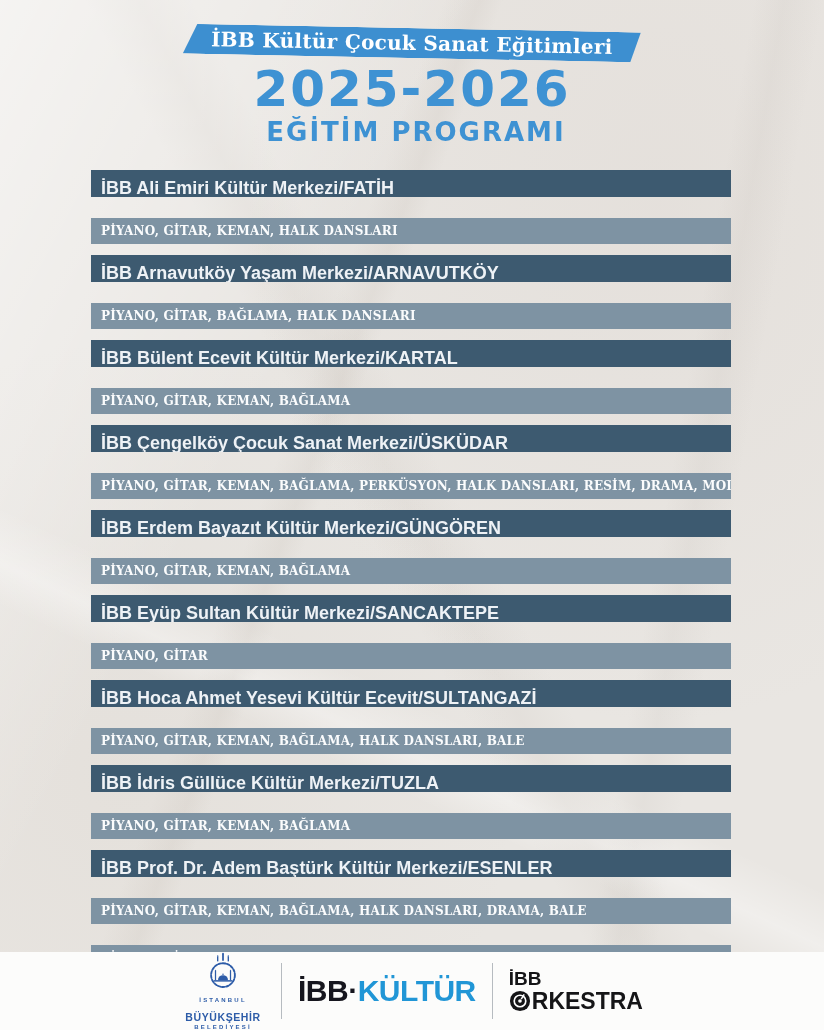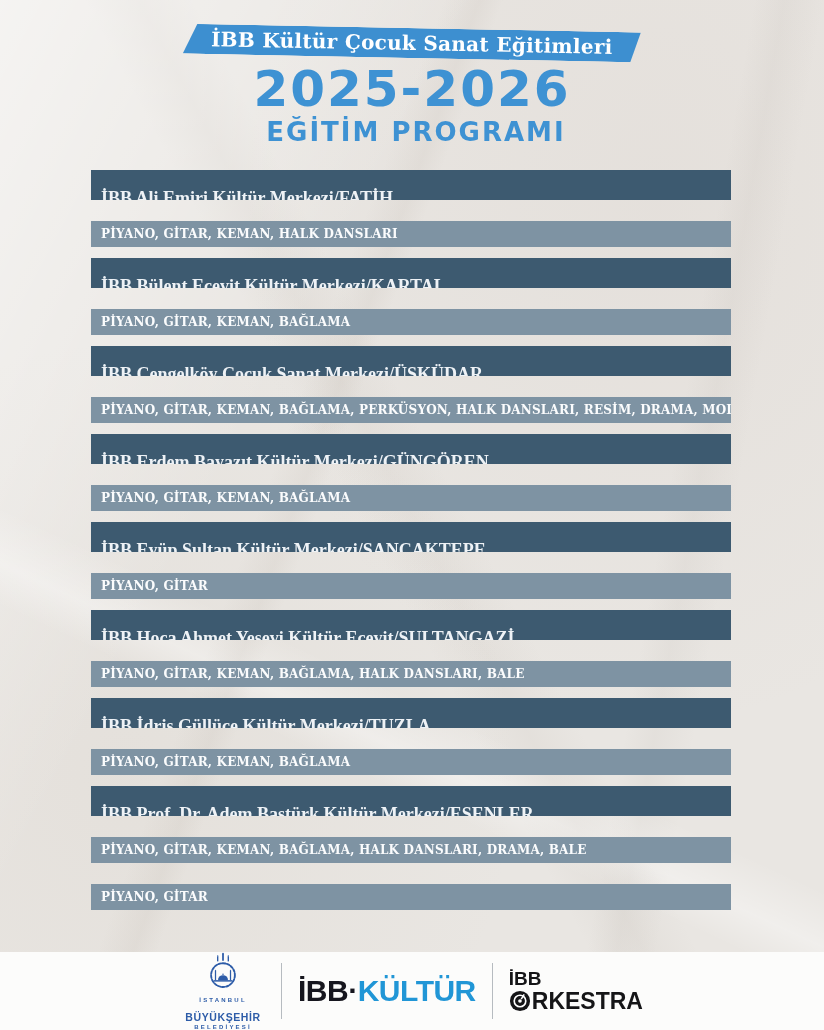--- a/index.html
+++ b/index.html
@@ -85,22 +85,22 @@
     top: 170px;
     left: 91px;
     width: 640px;
   }
   .center-row { margin-bottom: 11px; }
   .center-name {
     background: #3d5a70;
     color: #eef2f6;
     height: 27px;
     line-height: 27px;
-    padding: 15px 10px;
-    font-family: Liberation Serif, serif;
+    padding: 5px 10px;
+    font-family: Liberation Sans, sans-serif;
     font-weight: 600;
     font-size: 18px;
     white-space: nowrap;
     overflow: hidden;
   }
   .center-courses {
     background: #7e93a3;
     color: #fbfcfd;
     height: 26px;
     line-height: 26px;
@@ -191,20 +191,24 @@
 
 <div class="title">2025-2026</div>
 <div class="subtitle">EĞİTİM PROGRAMI</div>
 
 <div class="centers-list">
   <div class="center-row">
     <div class="center-name">İBB Ali Emiri Kültür Merkezi/FATİH</div>
     <div class="center-courses">PİYANO, GİTAR, KEMAN, HALK DANSLARI</div>
   </div>
 
+  <div class="center-row">
+    <div class="center-name">İBB Arnavutköy Yaşam Merkezi/ARNAVUTKÖY</div>
+    <div class="center-courses">PİYANO, GİTAR, BAĞLAMA, HALK DANSLARI</div>
+  </div>
 
   <div class="center-row">
     <div class="center-name">İBB Bülent Ecevit Kültür Merkezi/KARTAL</div>
     <div class="center-courses">PİYANO, GİTAR, KEMAN, BAĞLAMA</div>
   </div>
 
   <div class="center-row">
     <div class="center-name">İBB Çengelköy Çocuk Sanat Merkezi/ÜSKÜDAR</div>
     <div class="center-courses">PİYANO, GİTAR, KEMAN, BAĞLAMA, PERKÜSYON, HALK DANSLARI, RESİM, DRAMA, MODERN DANS, BALE</div>
   </div>

